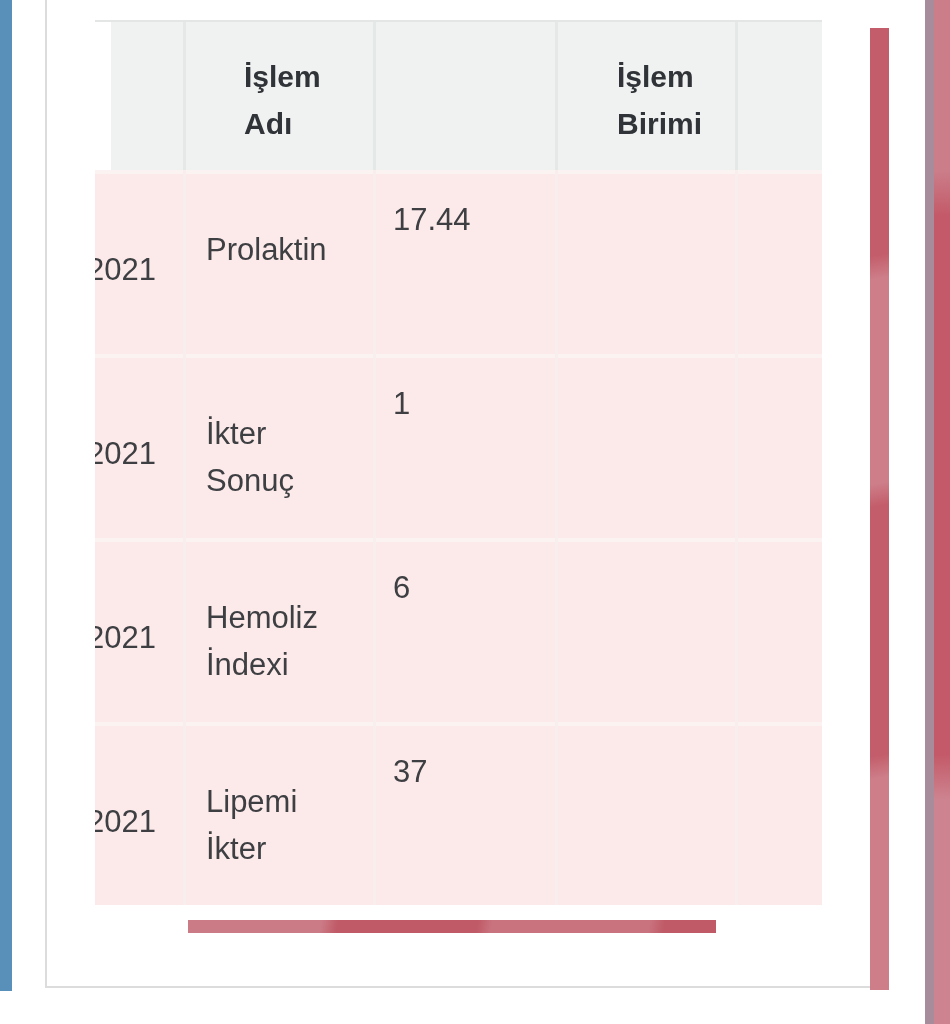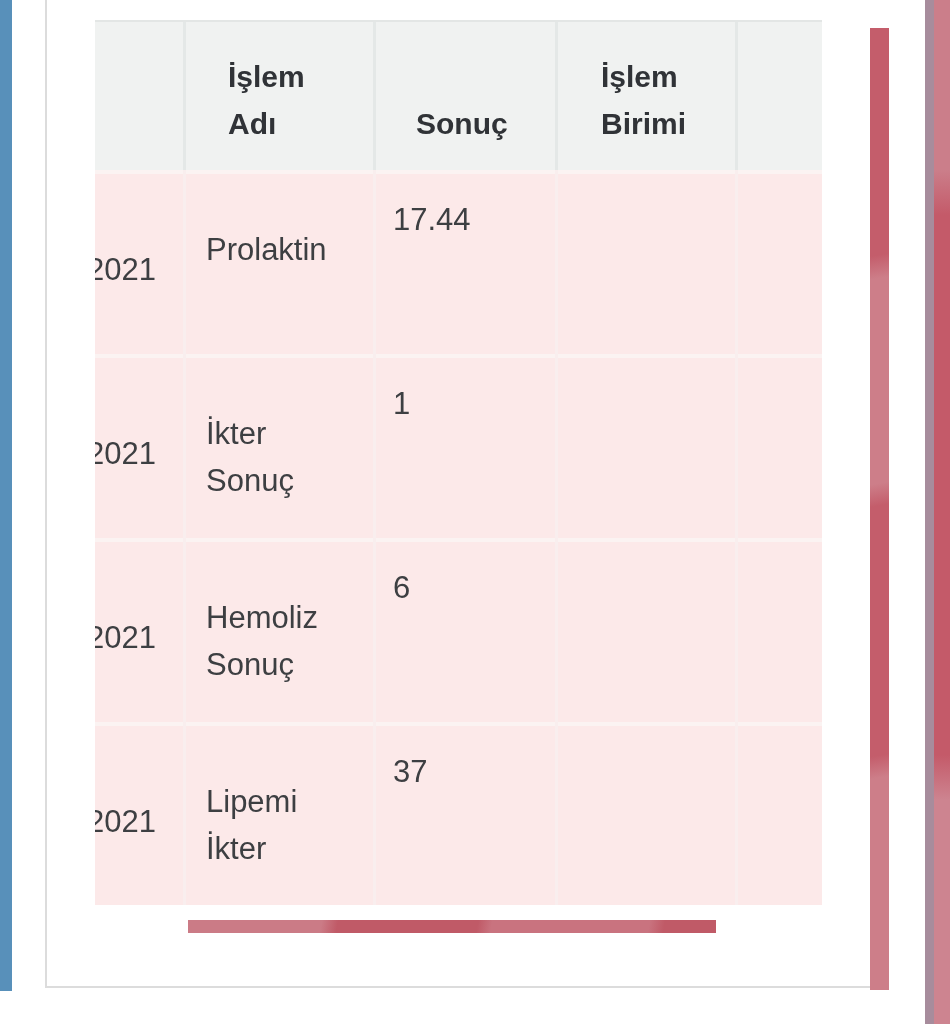--- a/index.html
+++ b/index.html
@@ -12,21 +12,21 @@
   
   .card{
     position:absolute;left:45px;top:-2px;width:841px;height:990px;background:#ffffff;
     border-left:2px solid #dcdcdc;border-bottom:2px solid #dcdcdc;box-sizing:border-box;
   }
   
   .table{
     position:absolute;left:95px;top:20px;width:727px;height:885px;overflow:hidden;
     border-top:2px solid #e3e6e5;box-sizing:border-box;
   }
-  .thead{position:absolute;left:0;top:0;width:727px;height:148px;background:#f0f2f1;}
+  .thead{position:absolute;left:16px;top:0;width:727px;height:148px;background:#f0f2f1;}
   .th{position:absolute;font-size:30px;line-height:47px;font-weight:700;color:#303337;}
   .th-name{left:133px;top:31px;width:122px;}
   .th-result{left:321px;top:78px;width:160px;white-space:nowrap;}
   .th-unit{left:506px;top:31px;width:132px;}
   .th-ref{left:685px;top:31px;width:62px;}
   .row{
     position:absolute;left:0;width:727px;background:#fce9e9;
     border-top:4px solid #fbf3f2;box-sizing:border-box;
   }
   .row-1{top:148px;height:184px;}
@@ -65,39 +65,38 @@
 <div class="stage">
 
   <div class="blue-ribbon"></div>
 
   <div class="card"></div>
 
   <div class="table">
 
     <div class="thead">
       <div class="th th-name">İşlem Adı</div>
-      <div class="th th-result">Sonuç</div>
       <div class="th th-unit">İşlem Birimi</div>
     </div>
 
     <div class="row row-1">
       <span class="cell cell-date">2021</span>
       <span class="cell cell-name">Prolaktin</span>
       <span class="cell cell-result">17.44</span>
     </div>
 
     <div class="row row-2">
       <span class="cell cell-date">2021</span>
       <span class="cell cell-name">İkter Sonuç</span>
       <span class="cell cell-result">1</span>
     </div>
 
     <div class="row row-3">
       <span class="cell cell-date">2021</span>
-      <span class="cell cell-name">Hemoliz Sonuç</span>
+      <span class="cell cell-name">Hemoliz İndexi</span>
       <span class="cell cell-result">6</span>
     </div>
 
     <div class="row row-4">
       <span class="cell cell-date">2021</span>
       <span class="cell cell-name">Lipemi İkter</span>
       <span class="cell cell-result">37</span>
     </div>
 
     <div class="sep sep-1"></div>

